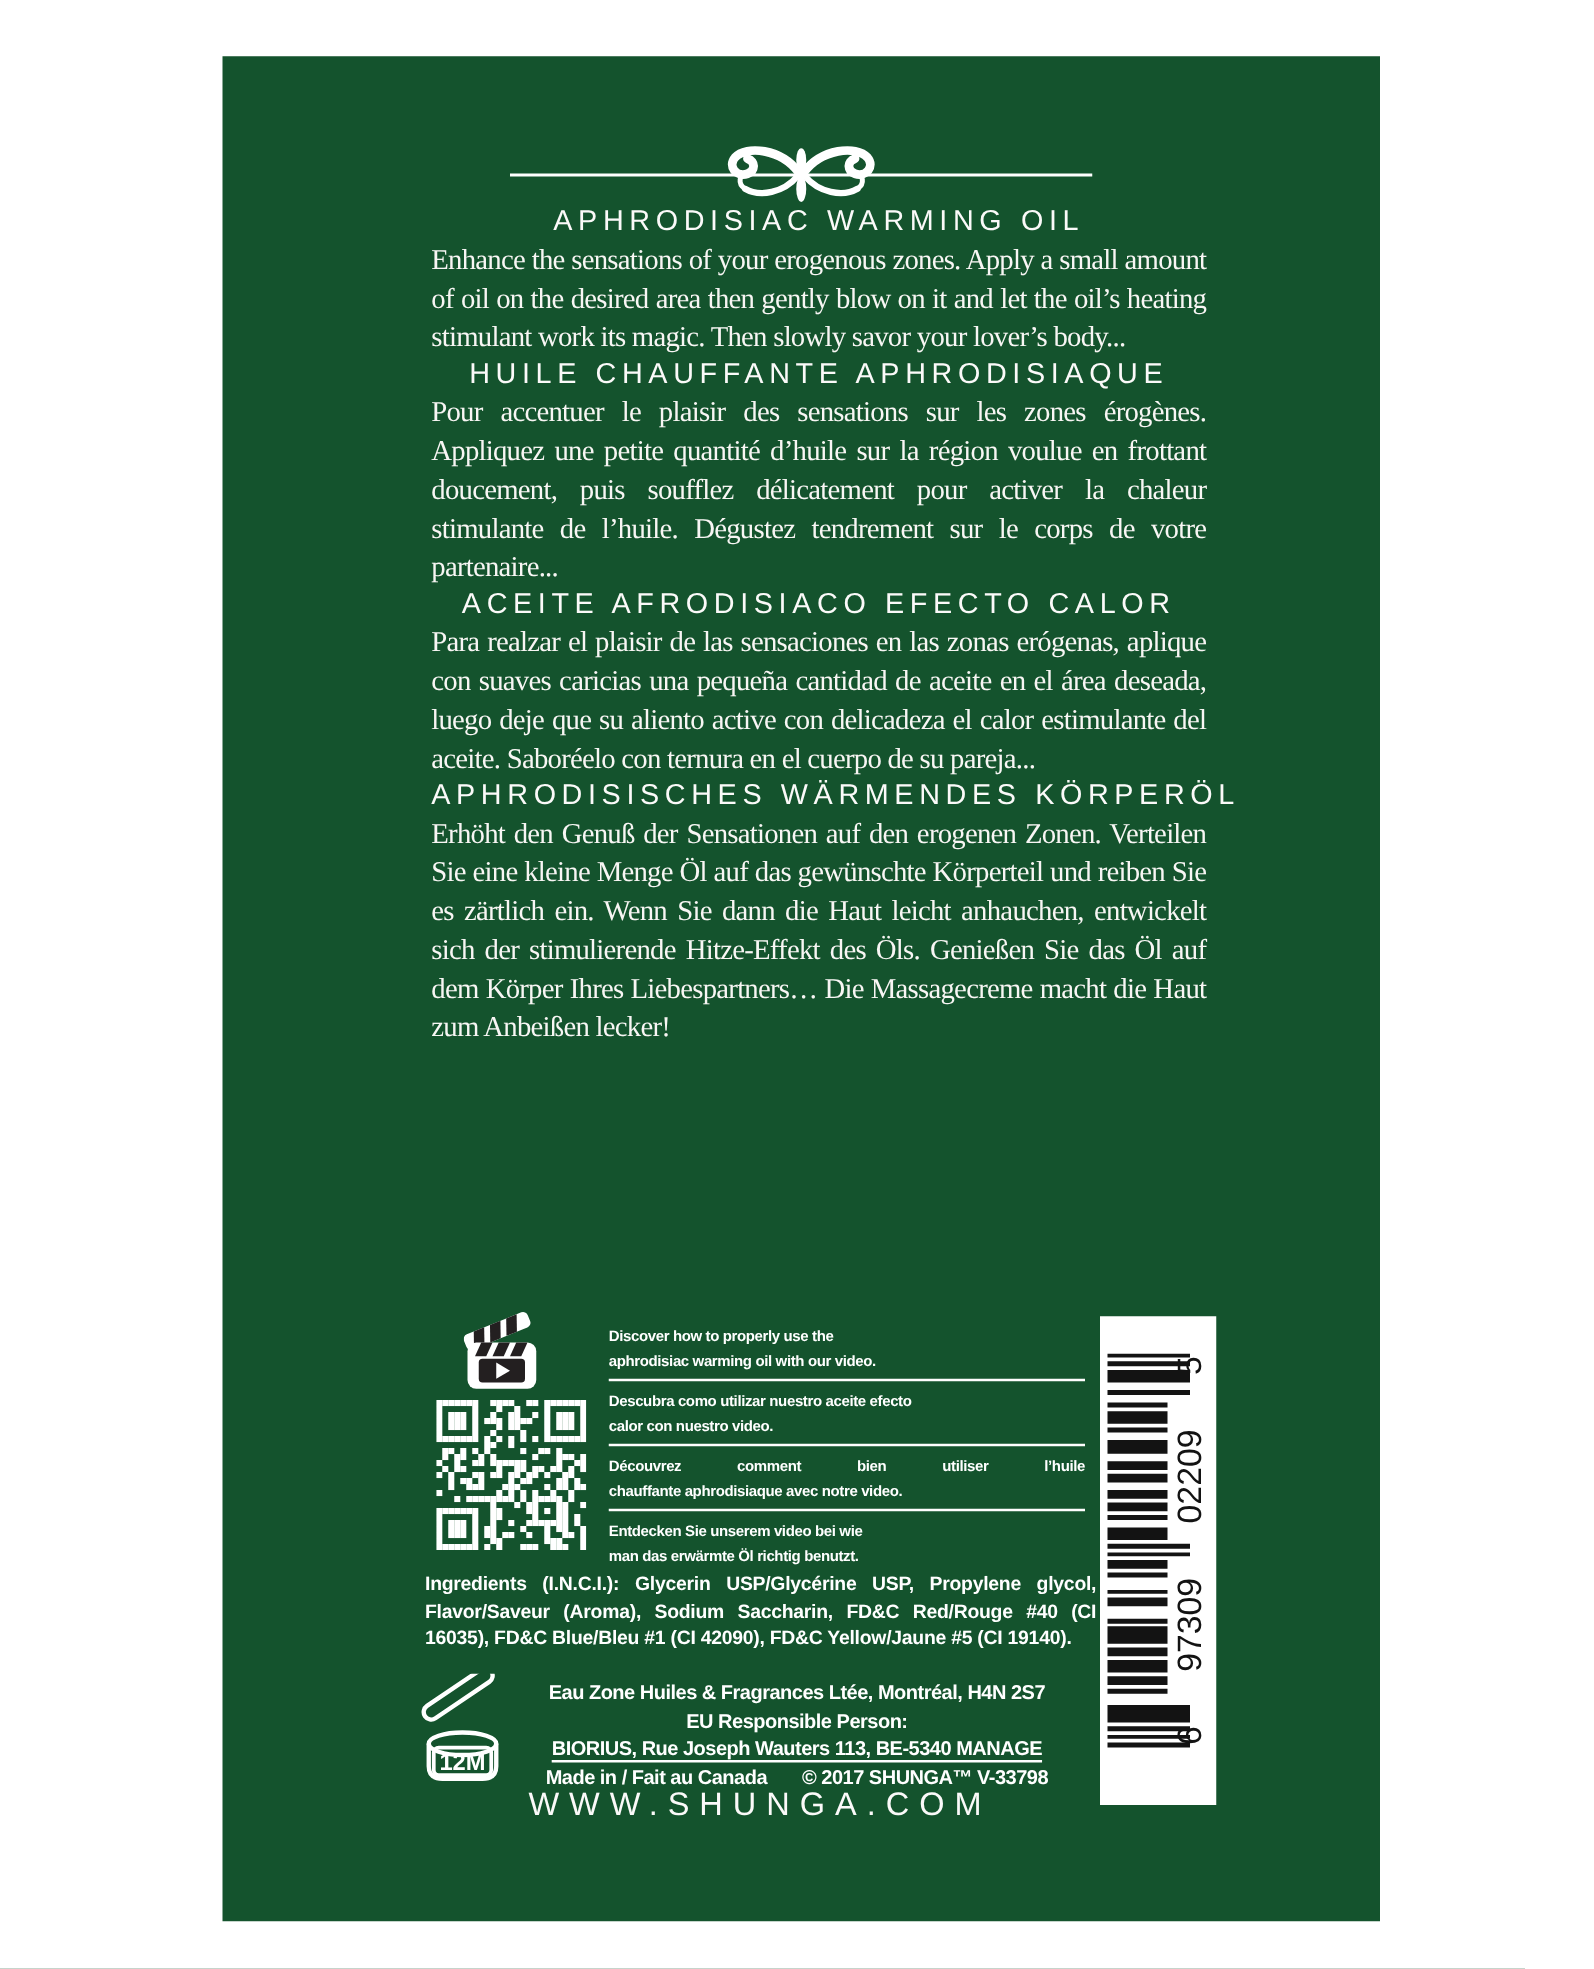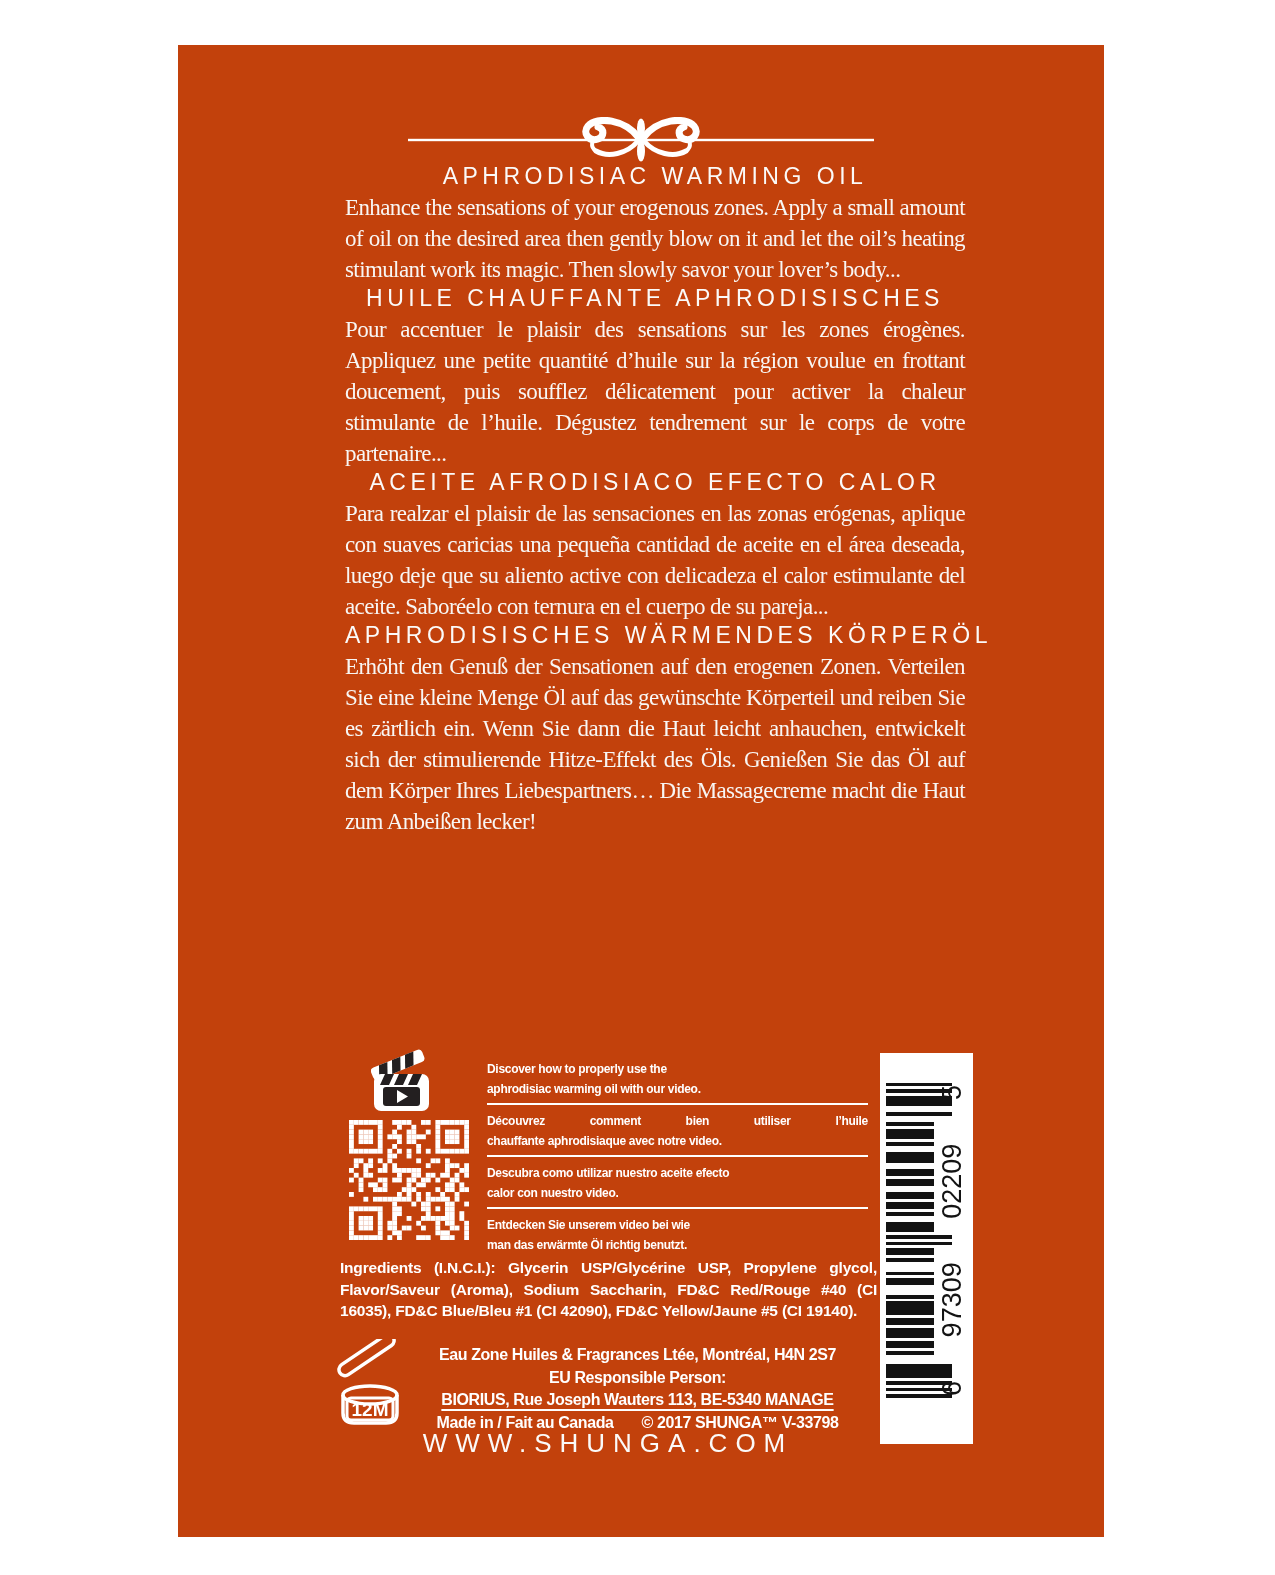--- a/index.html
+++ b/index.html
@@ -4,21 +4,21 @@
 <style>
   html,body { margin:0; padding:0; }
   body {
     width:1275px; height:1575px; position:relative;
     background:#ffffff;
     font-family:"Liberation Sans", sans-serif;
     -webkit-font-smoothing:antialiased;
   }
   .label {
     position:absolute; left:178px; top:45px; width:926px; height:1492px;
-    background:#c2410c; color:#ffffff; overflow:hidden;
+    background:#14532d; color:#ffffff; overflow:hidden;
   }
   .col { width:620px; margin-left:167px; }
   .ornament { display:block; margin:72px auto 0 auto; }
   h2.sec-heading {
     margin:0; font-weight:400; font-size:23px; line-height:26px;
     letter-spacing:4.5px; text-align:center; color:#fbfaf9; white-space:nowrap;
   }
   .mt-en { margin-top:22px; }
   .mt-fr { margin-top:23px; }
   .mt-es { margin-top:20px; }
@@ -89,21 +89,21 @@
       </g>
     </g>
     <ellipse cx="233" cy="11" rx="4" ry="9.5" fill="#ffffff"></ellipse>
     <ellipse cx="233" cy="34" rx="4" ry="10.5" fill="#ffffff"></ellipse>
   </svg>
 
   <div class="col">
     <h2 class="sec-heading mt-en">APHRODISIAC WARMING OIL</h2>
     <p class="sec-body">Enhance the sensations of your erogenous zones. Apply a small amount of oil on the desired area then gently blow on it and let the oil’s heating stimulant work its magic. Then slowly savor your lover’s body...</p>
 
-    <h2 class="sec-heading mt-fr">HUILE CHAUFFANTE APHRODISISCHES</h2>
+    <h2 class="sec-heading mt-fr">HUILE CHAUFFANTE APHRODISIAQUE</h2>
     <p class="sec-body">Pour accentuer le plaisir des sensations sur les zones érogènes. Appliquez une petite quantité d’huile sur la région voulue en frottant doucement, puis soufflez délicatement pour activer la chaleur stimulante de l’huile. Dégustez tendrement sur le corps de votre partenaire...</p>
 
     <h2 class="sec-heading mt-es">ACEITE AFRODISIACO EFECTO CALOR</h2>
     <p class="sec-body">Para realzar el plaisir de las sensaciones en las zonas erógenas, aplique con suaves caricias una pequeña cantidad de aceite en el área deseada, luego deje que su aliento active con delicadeza el calor estimulante del aceite. Saboréelo con ternura en el cuerpo de su pareja...</p>
 
     <h2 class="sec-heading mt-de">APHRODISISCHES WÄRMENDES KÖRPERÖL</h2>
     <p class="sec-body">Erhöht den Genuß der Sensationen auf den erogenen Zonen. Verteilen Sie eine kleine Menge Öl auf das gewünschte Körperteil und reiben Sie es zärtlich ein. Wenn Sie dann die Haut leicht anhauchen, entwickelt sich der stimulierende Hitze-Effekt des Öls. Genießen Sie das Öl auf dem Körper Ihres Liebespartners… Die Massagecreme macht die Haut zum Anbeißen lecker!</p>
   </div>
 
   <svg class="clapper" width="62" height="64" viewBox="0 0 62 64">
@@ -417,26 +417,26 @@
       <rect x="100.80" y="115.20" width="4.85" height="4.85" fill="#ffffff"></rect>
       <rect x="115.20" y="115.20" width="4.85" height="4.85" fill="#ffffff"></rect>
     </svg>
 
   <div class="video-text">
     <div class="vt-item">
       <div class="vt-line">Discover how to properly use the</div>
       <div class="vt-line">aphrodisiac warming oil with our video.</div>
     </div>
     <div class="vt-item">
+      <div class="vt-line">Descubra como utilizar nuestro aceite efecto</div>
+      <div class="vt-line">calor con nuestro video.</div>
+    </div>
+    <div class="vt-item">
       <div class="vt-line stretch">Découvrez comment bien utiliser l’huile</div>
       <div class="vt-line">chauffante aphrodisiaque avec notre video.</div>
-    </div>
-    <div class="vt-item">
-      <div class="vt-line">Descubra como utilizar nuestro aceite efecto</div>
-      <div class="vt-line">calor con nuestro video.</div>
     </div>
     <div class="vt-item last">
       <div class="vt-line">Entdecken Sie unserem video bei wie</div>
       <div class="vt-line">man das erwärmte Öl richtig benutzt.</div>
     </div>
   </div>
 
   <div class="ingredients">Ingredients (I.N.C.I.): Glycerin USP/Glycérine USP, Propylene glycol, Flavor/Saveur (Aroma), Sodium Saccharin, FD&amp;C Red/Rouge #40 (CI 16035), FD&amp;C Blue/Bleu #1 (CI 42090), FD&amp;C Yellow/Jaune #5 (CI 19140).</div>
 
   <div class="company">

